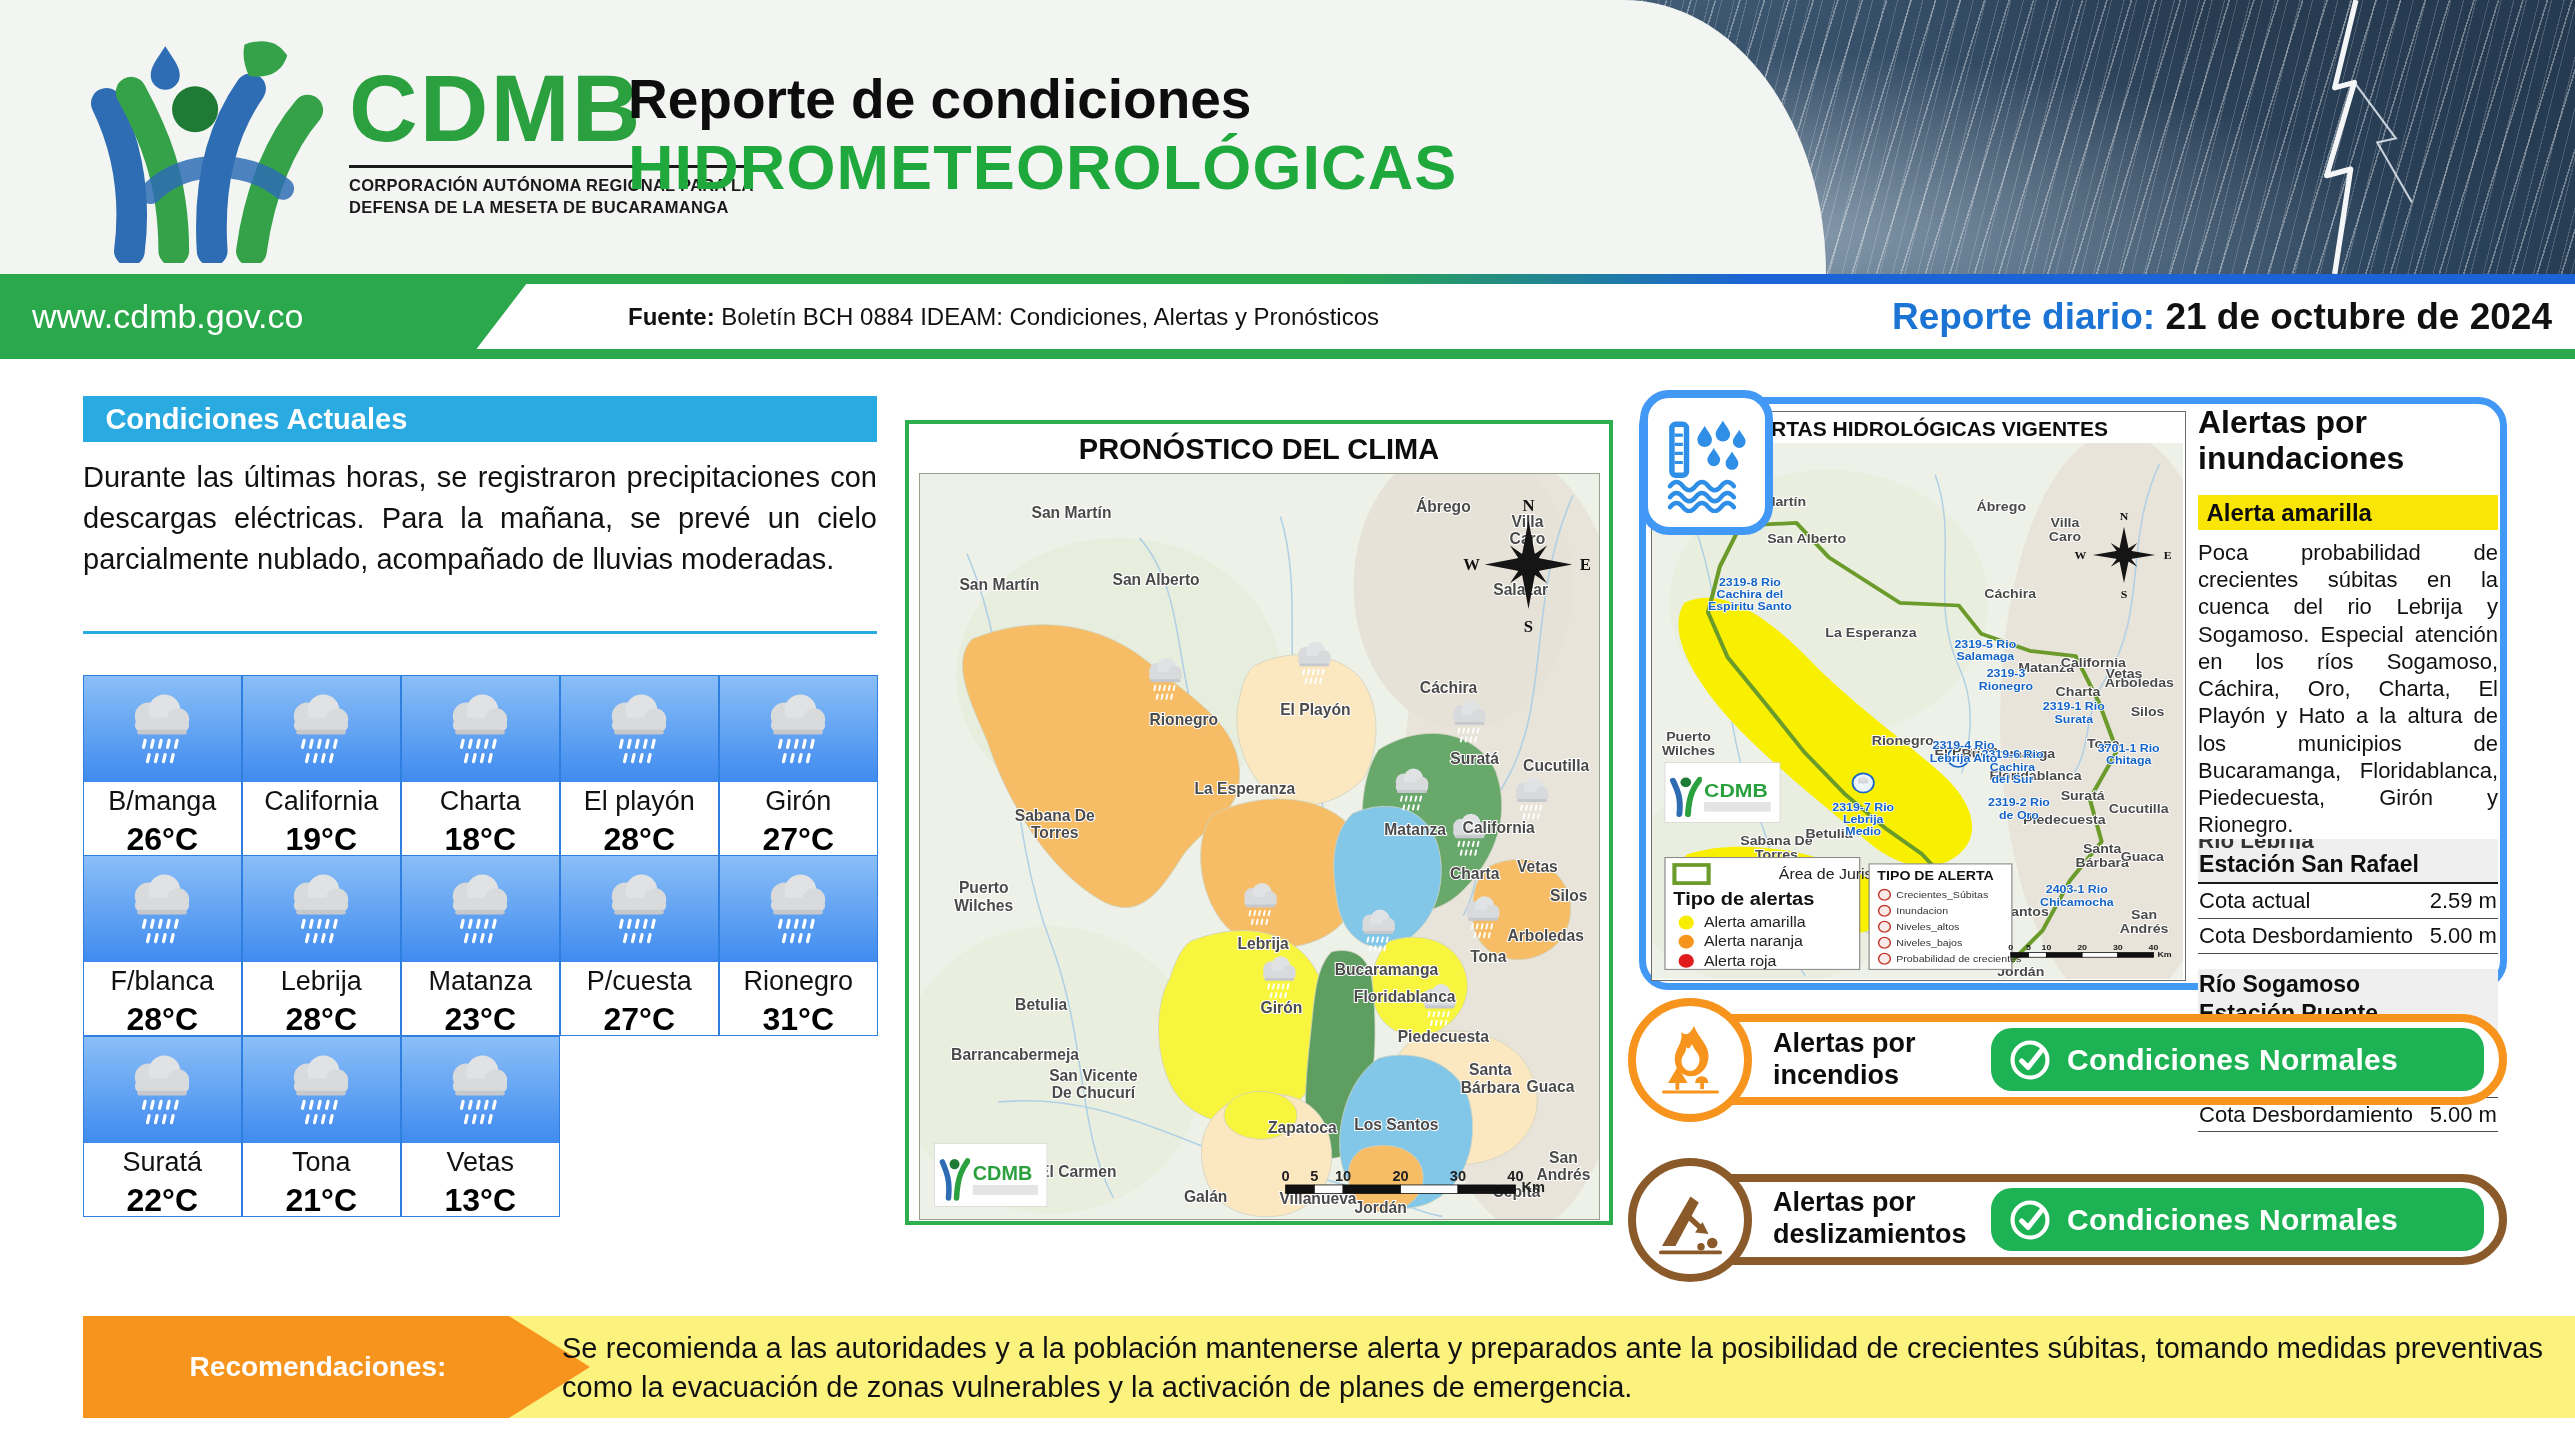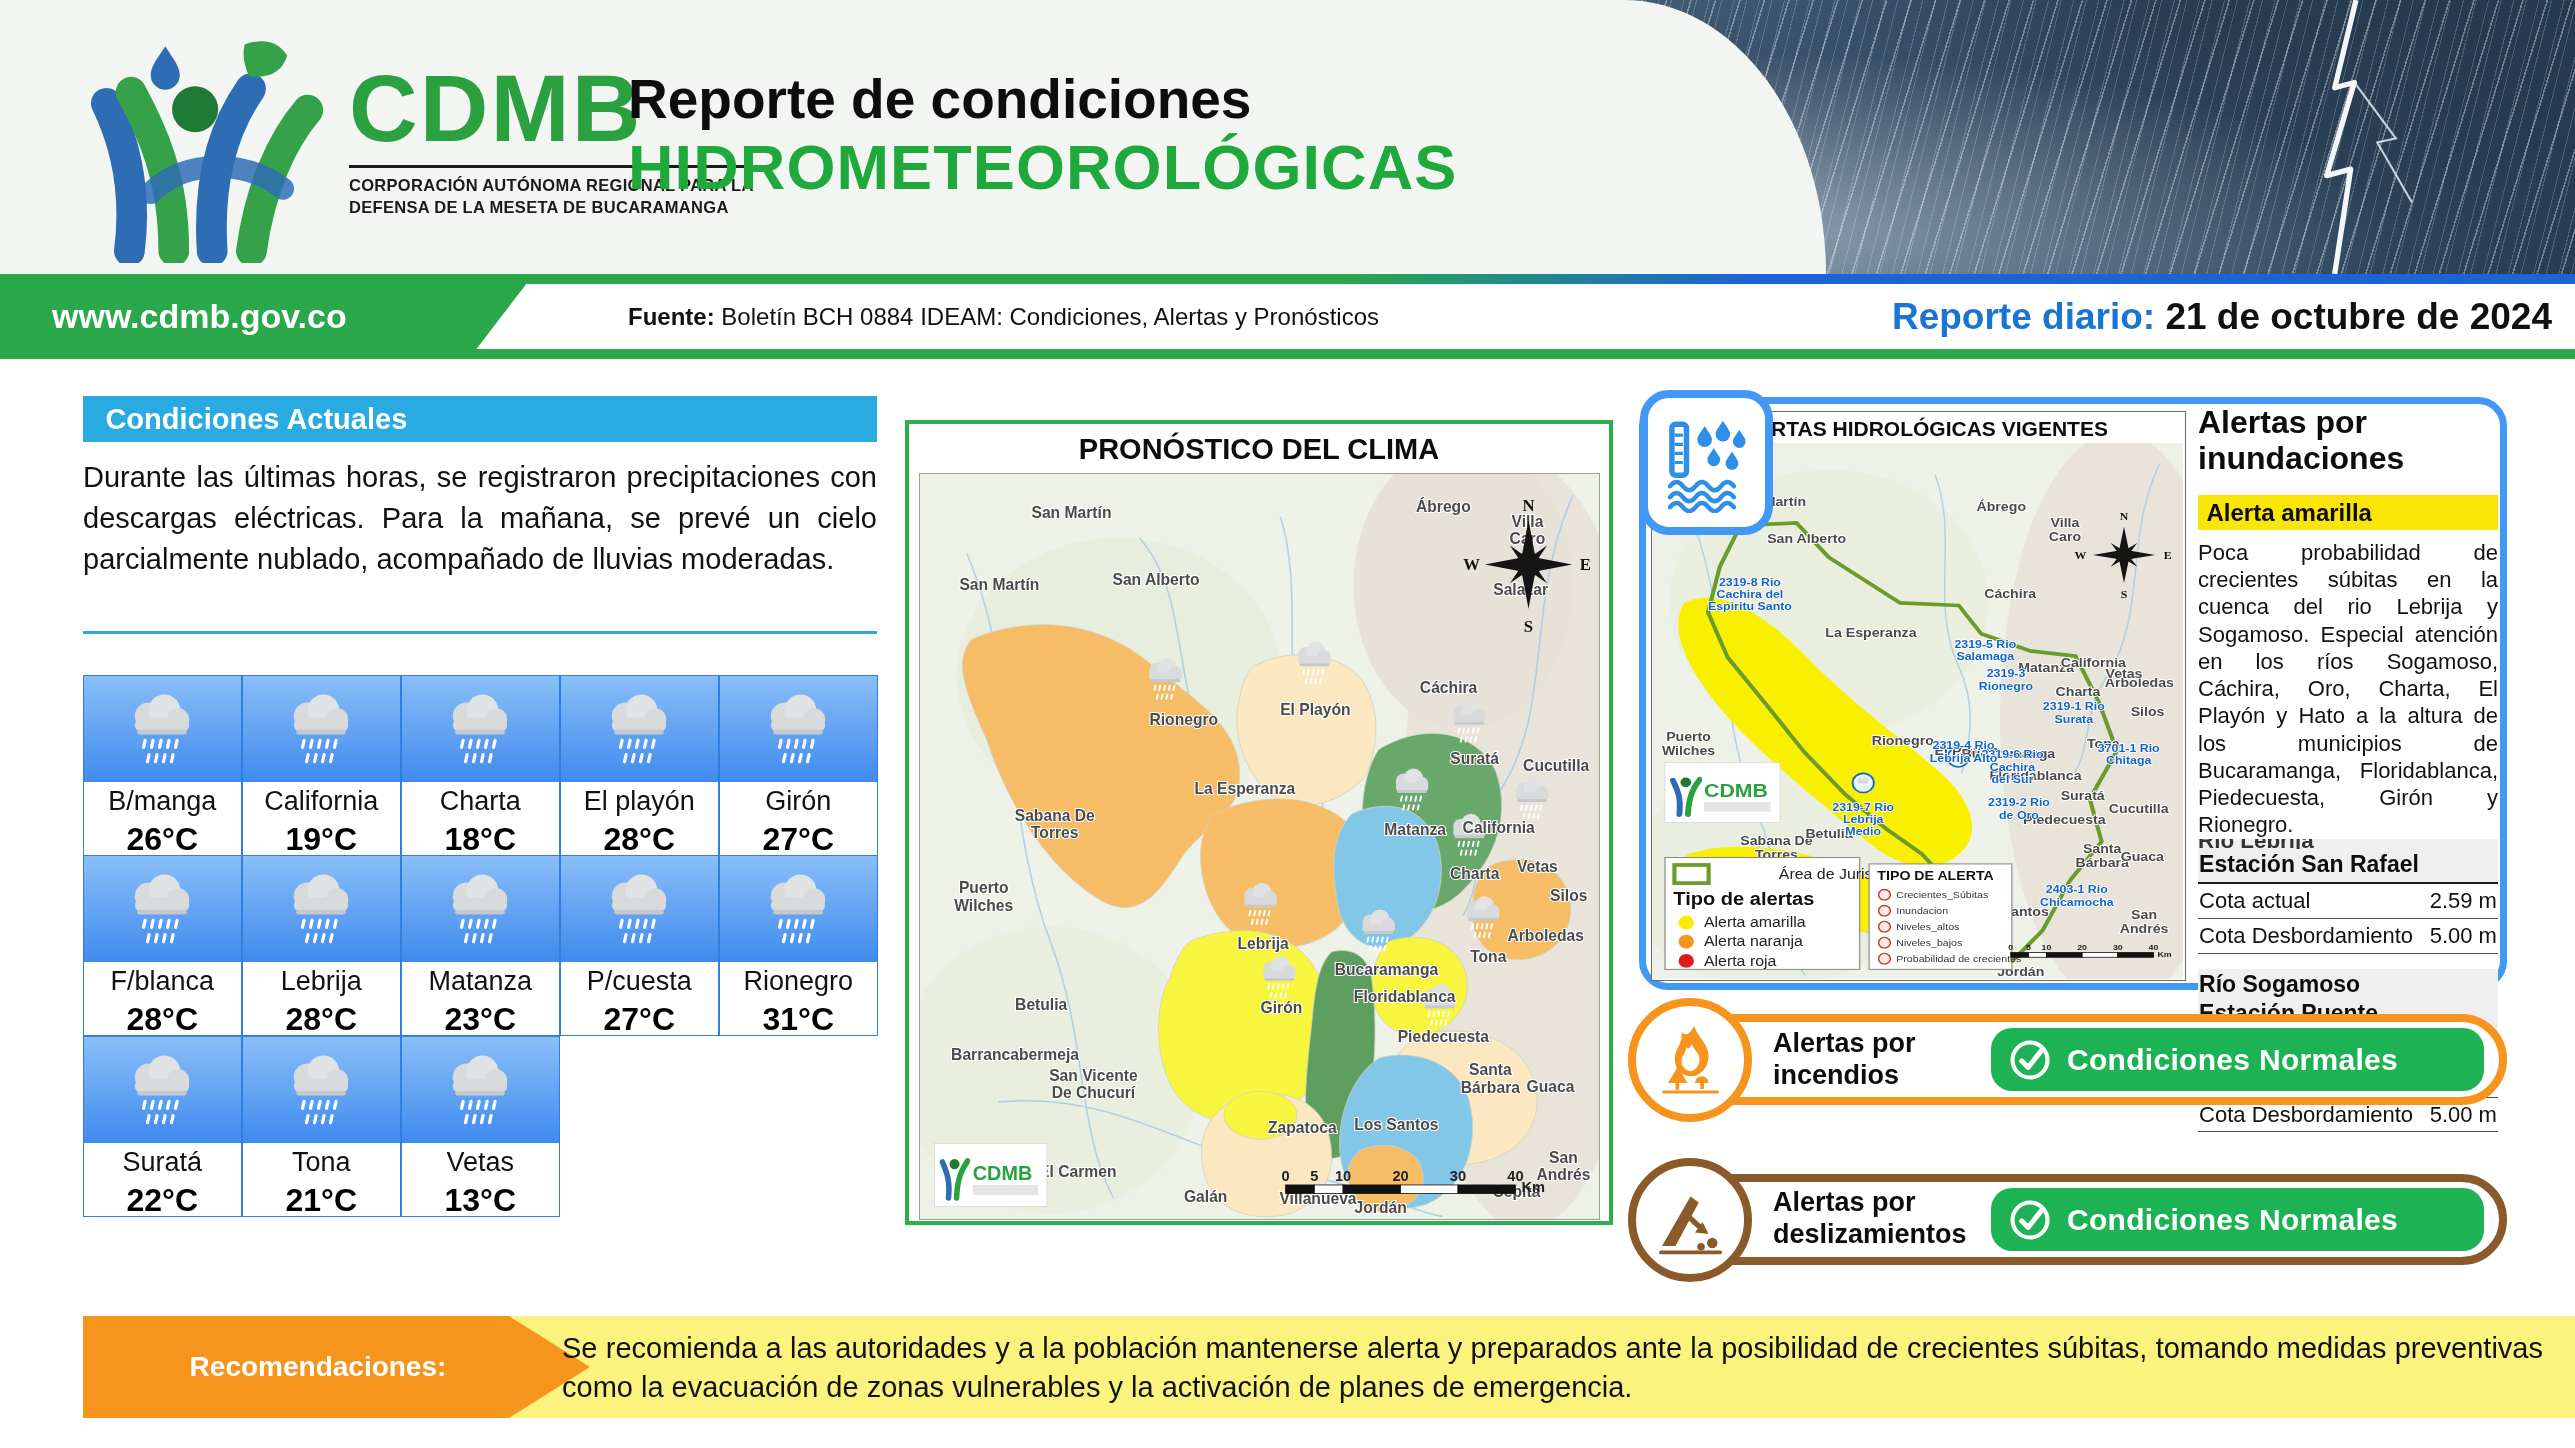--- a/index.html
+++ b/index.html
@@ -28,21 +28,21 @@
   #title-l1{font-size:55px;font-weight:700;color:#0d0d0d;line-height:1.15;}
   #title-l2{font-size:63px;font-weight:700;color:#1fa83c;line-height:1.15;letter-spacing:1.1px;}
 
   
   #band-strip1{position:absolute;left:0;top:274px;width:2576px;height:9.6px;
     background:linear-gradient(to right,#2aa84b 0%,#2aa84b 52%,#1b63d6 68%,#1b63d6 100%);}
   #band{position:absolute;left:0;top:284px;width:2576px;height:65px;background:#ffffff;}
   #band-green{position:absolute;left:0;top:0;width:554px;height:65px;background:#2aa84b;
     clip-path:polygon(0 0,95% 0,86% 100%,0 100%);}
   #band-url{position:absolute;left:32px;top:0;width:442px;height:65px;line-height:65px;
-    font-size:34px;font-weight:700;color:#ffffff;margin-left:20px;}
+    font-size:34px;font-weight:400;color:#ffffff;}
   #band-fuente{position:absolute;left:628px;top:0;height:65px;line-height:65px;font-size:24px;color:#111;}
   #band-fuente b{font-weight:700;text-align:right;}
   #band-report{position:absolute;right:24px;top:0;height:65px;line-height:65px;font-size:37px;font-weight:700;color:#111;}
   #band-report .rb{color:#1b74d3;}
   #band-strip2{position:absolute;left:0;top:349px;width:2576px;height:9.6px;background:#2aa84b;}
 
   
   #cond-head{position:absolute;left:83px;top:396px;width:794px;height:46px;background:#29abe2;}
   #cond-head span{display:block;padding-left:22.4px;line-height:46px;font-size:29px;font-weight:700;color:#fff;}
   #cond-par{position:absolute;left:83px;top:457px;width:794px;font-size:29px;line-height:1.42;color:#111;

